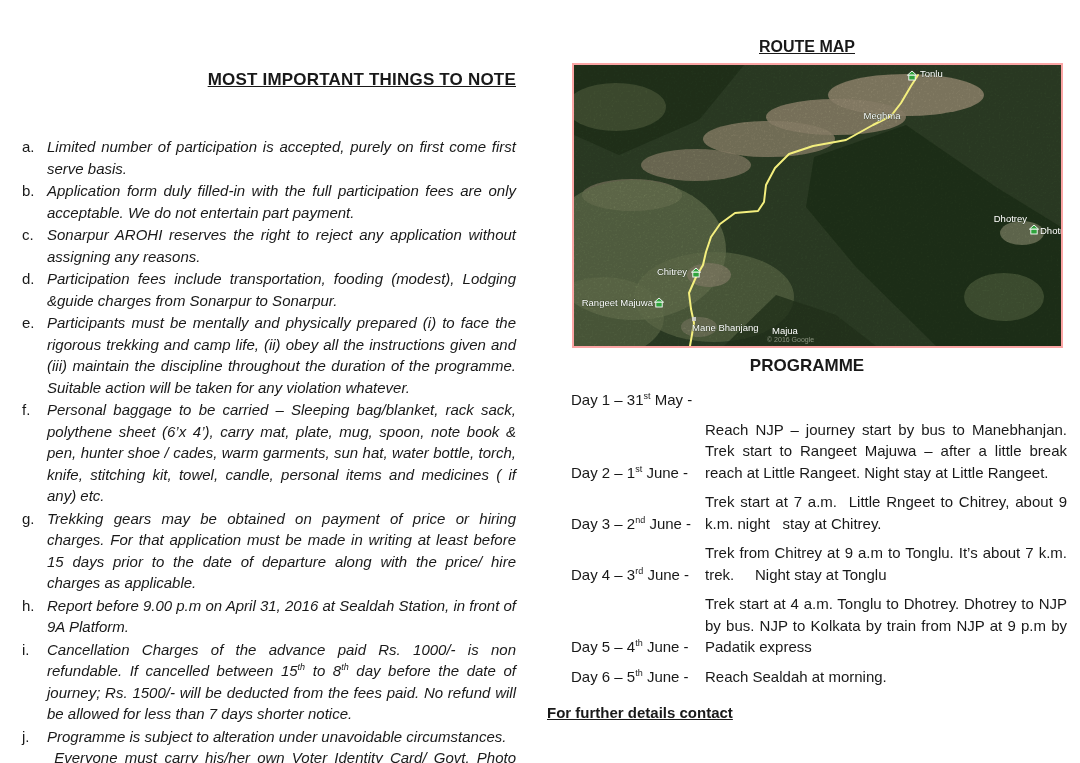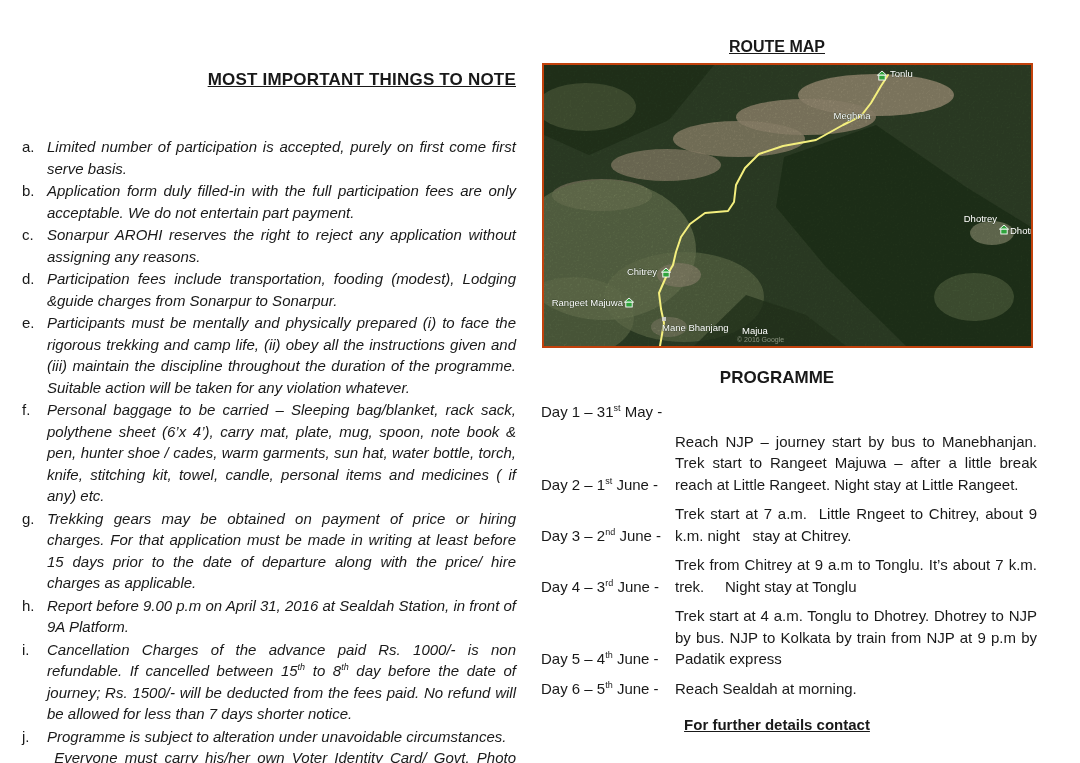--- a/index.html
+++ b/index.html
@@ -9,32 +9,32 @@
   
   .left-col{position:absolute;left:22px;top:70px;width:494px;}
   .left-title{text-align:right;font-weight:bold;font-size:17px;text-decoration:underline;
               margin-bottom:46px;letter-spacing:.2px;}
   .note-item{display:flex;margin-bottom:1px;}
   .note-letter{flex:0 0 25px;font-size:15px;line-height:21.5px;}
   .note-text{flex:1;font-size:15px;line-height:21.5px;text-align:justify;white-space:pre-wrap;font-style:italic;}
   sup{font-size:.6em;line-height:0;}
 
   
-  .right-col{position:absolute;left:517px;top:38px;width:520px;}
+  .right-col{position:absolute;left:547px;top:38px;width:520px;}
   .map-title{text-align:center;font-weight:bold;font-size:16px;text-decoration:underline;margin-bottom:7px;}
-  .map-frame{margin-left:25px;width:487px;height:281px;border:2px solid #c2410c;}
+  .map-frame{margin-left:25px;width:487px;height:281px;border:2px solid #fca5a5;}
   .map-frame svg{display:block;width:487px;height:281px;}
   .mlabel{font-size:9.5px;fill:#ffffff;paint-order:stroke;stroke:#24331c;stroke-width:.55px;
           font-family:"Liberation Sans",sans-serif;}
   .mwatermark{font-size:7px;fill:#d8dcc9;opacity:.55;font-family:"Liberation Sans",sans-serif;}
-  .prog-title{text-align:center;font-weight:bold;font-size:17px;margin-top:20px;margin-bottom:13px;}
+  .prog-title{text-align:center;font-weight:bold;font-size:17px;margin-top:8px;margin-bottom:13px;}
   .prog-row{display:flex;margin-bottom:8px;align-items:flex-end;}
   .prog-label{flex:0 0 158px;padding-left:24px;box-sizing:border-box;font-size:15px;line-height:21.5px;}
   .prog-desc{flex:1;font-size:15px;line-height:21.5px;text-align:justify;white-space:pre-wrap;}
-  .contact{margin-top:17px;text-align:center;}
+  .contact{margin-top:17px;}
   .contact-heading{font-weight:bold;font-size:15px;text-decoration:underline;margin-bottom:7px;}
 </style>
 </head>
 <body>
 
 <div class="page">
 
   <div class="left-col">
     <div class="left-title">MOST IMPORTANT THINGS TO NOTE</div>
 

